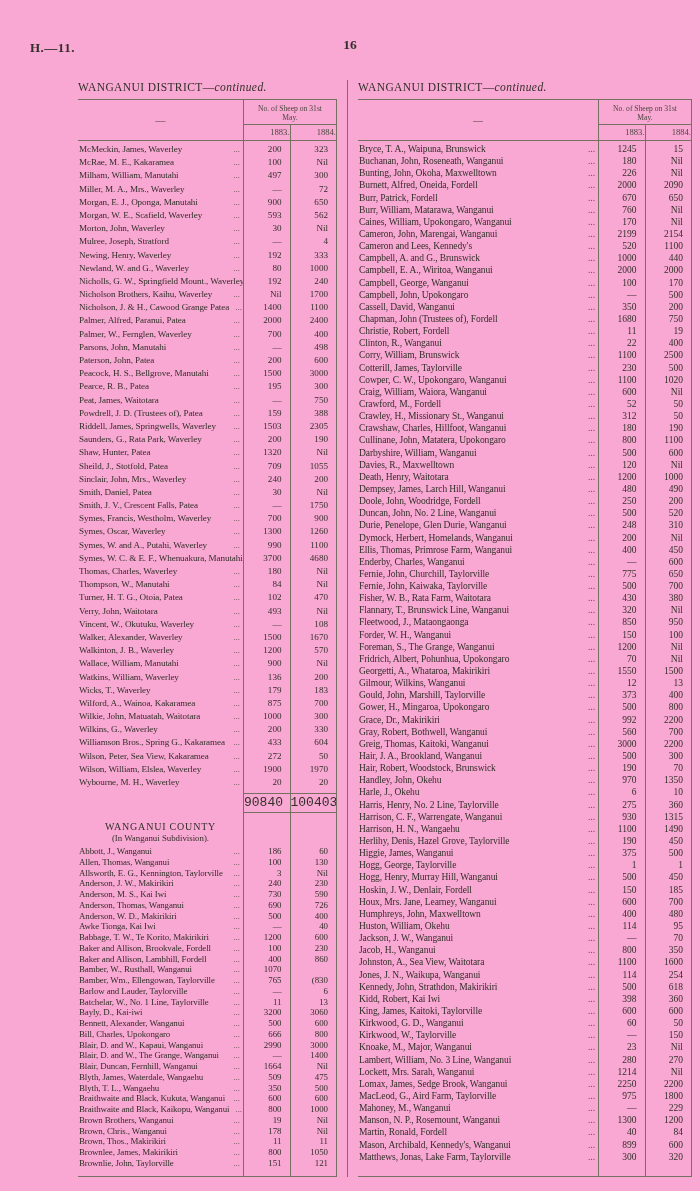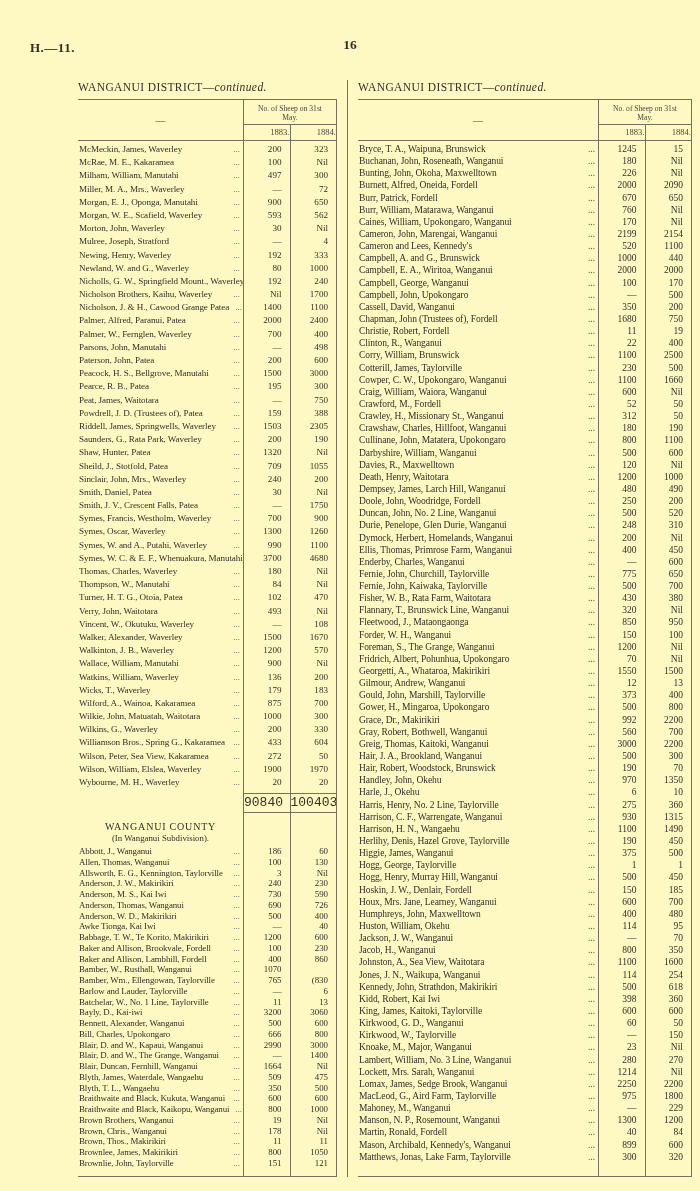--- a/index.html
+++ b/index.html
@@ -1,19 +1,19 @@
 <!DOCTYPE html>
 <html><head>
 <meta charset="utf-8">
 <style>
   * { box-sizing: border-box; margin: 0; padding: 0; }
   html, body { margin: 0; padding: 0; }
   body { width: 700px; height: 1191px; background: #d8d4c8; }
   .page {
-    width: 700px; height: 1191px; background: #fef9c3; position: relative;
+    width: 700px; height: 1191px; background: #f9a8d4; position: relative;
     font-family: "Liberation Serif", serif; color: #322f28; overflow: hidden;
   }
   .page-head { position: absolute; top: 40px; left: 0; right: 0; height: 18px; }
   .hnum { position: absolute; left: 30px; top: 0; font-size: 13px; font-weight: bold; letter-spacing: .5px; }
   .pnum { position: absolute; left: 0; right: 0; top: -3px; text-align: center; font-size: 13.5px; font-weight: bold; }
   .cols { position: absolute; top: 80px; left: 0; right: 0; bottom: 14px; display: flex; padding-left: 78px; padding-right: 8px; }
   .col { display: flex; flex-direction: column; }
   [data-col="0"] { width: 259px; }
   [data-col="1"] { width: 334px; }
   .divider { width: 1px; background: #75705f; margin: 0 10px; flex: none; }
@@ -913,21 +913,21 @@
               </div>
               <div class="v">230</div>
               <div class="v">500</div>
             </div>
             <div class="row s0">
               <div class="name">
                 <span class="name-text">Cowper, C. W., Upokongaro, Wanganui</span>
                 <span class="leader">...</span>
               </div>
               <div class="v">1100</div>
-              <div class="v">1660</div>
+              <div class="v">1020</div>
             </div>
             <div class="row s0">
               <div class="name">
                 <span class="name-text">Craig, William, Waiora, Wanganui</span>
                 <span class="leader">...</span>
               </div>
               <div class="v">600</div>
               <div class="v">Nil</div>
             </div>
             <div class="row s0">
@@ -1109,21 +1109,21 @@
             <div class="row s0">
               <div class="name">
                 <span class="name-text">Georgetti, A., Whataroa, Makirikiri</span>
                 <span class="leader">...</span>
               </div>
               <div class="v">1550</div>
               <div class="v">1500</div>
             </div>
             <div class="row s0">
               <div class="name">
-                <span class="name-text">Gilmour, Andrew, Wanganui</span>
+                <span class="name-text">Gilmour, Wilkins, Wanganui</span>
                 <span class="leader">...</span>
               </div>
               <div class="v">12</div>
               <div class="v">13</div>
             </div>
             <div class="row s0">
               <div class="name">
                 <span class="name-text">Gould, John, Marshill, Taylorville</span>
                 <span class="leader">...</span>
               </div>

